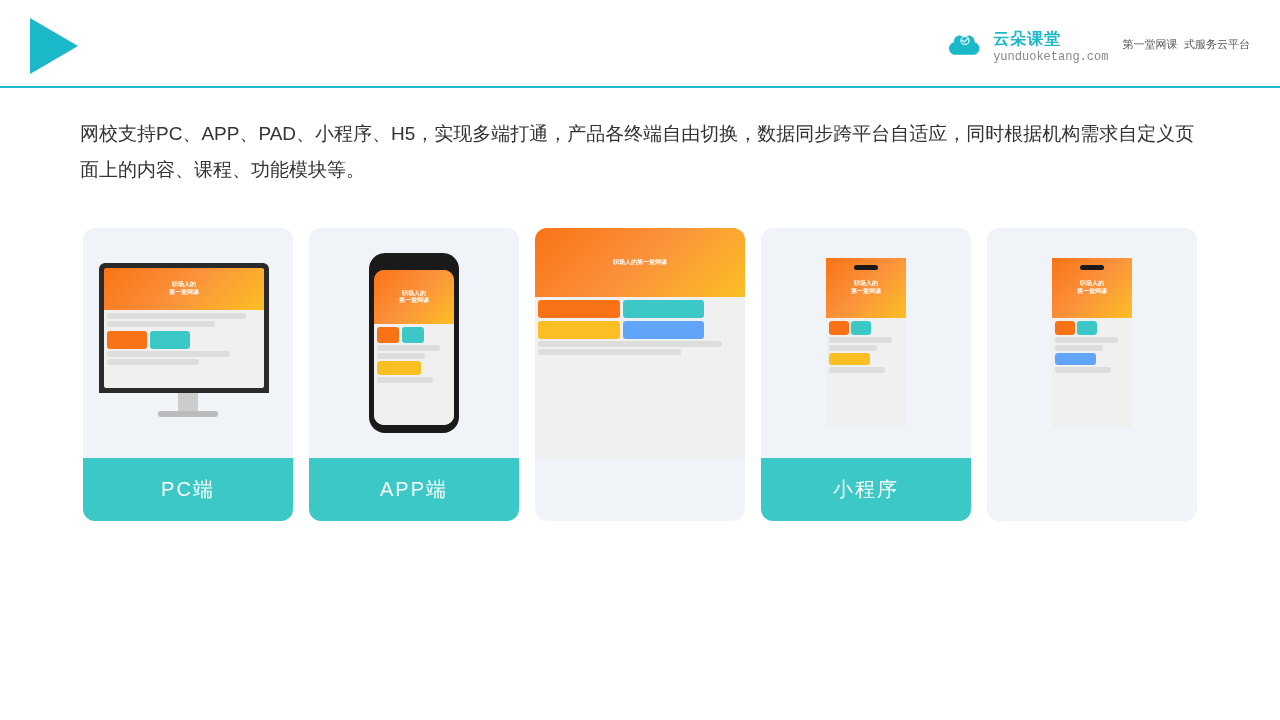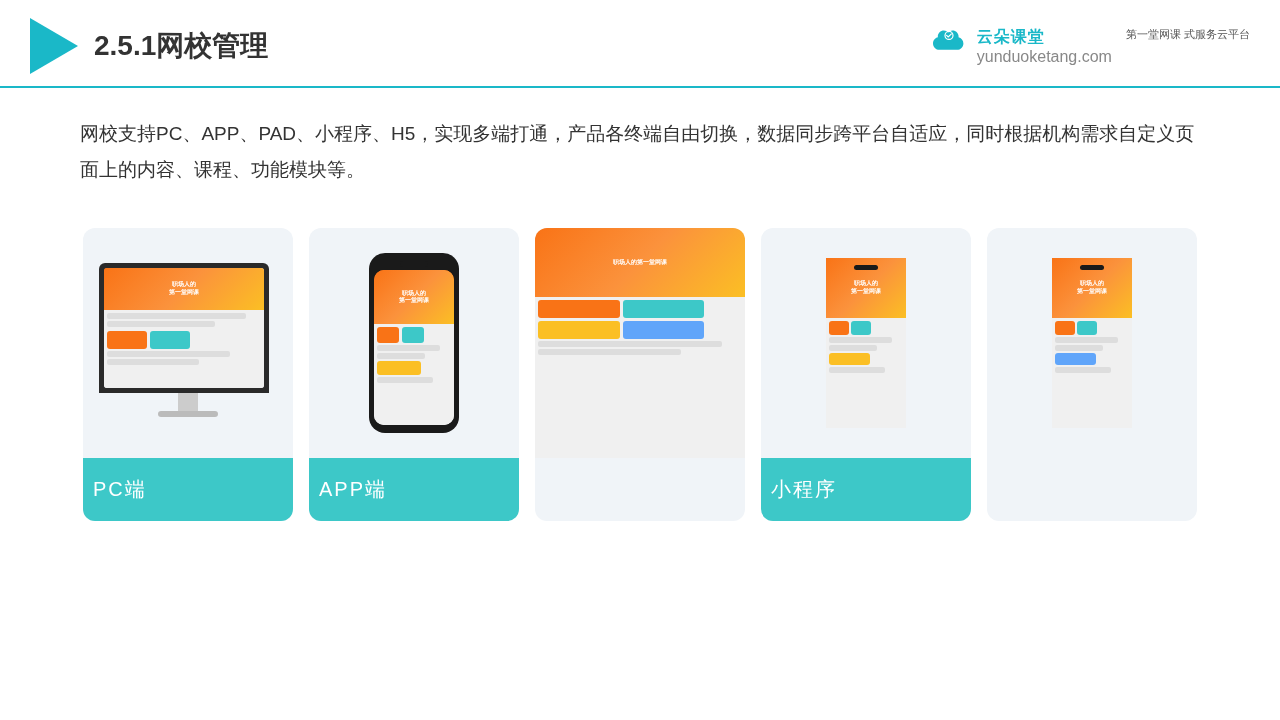--- a/index.html
+++ b/index.html
@@ -31,35 +31,36 @@
       border-bottom: 28px solid transparent;
       border-left: 48px solid #1ab8c8;
     }
     .page-title {
       font-size: 28px;
       font-weight: 600;
       color: #333;
     }
     .header-right {
       display: flex;
-      align-items: flex-start;
+      align-items: center;
       gap: 8px;
+      font-family: Liberation Mono, monospace;
     }
     .cloud-svg {
       width: 40px;
       height: 28px;
     }
     .brand-name {
       font-size: 16px;
       color: #1ab8c8;
       font-weight: 600;
       letter-spacing: 1px;
     }
     .brand-url {
-      font-size: 16px;
+      font-size: 12px;
       color: #888;
     }
     .brand-tagline {
       font-size: 11px;
       color: #555;
       text-align: right;
       line-height: 1.4;
       margin-left: 6px;
     }
 
@@ -94,21 +95,21 @@
       display: flex;
       align-items: center;
       justify-content: center;
       padding: 16px;
       position: relative;
     }
 
     .card-label {
       background: #3dc8c8;
       color: white;
-      text-align: left;
+      text-align: center;
       font-size: 20px;
       font-weight: 500;
       padding: 18px 10px;
       letter-spacing: 2px;
     }
 
     
     
     .pc-monitor {
       position: relative;
@@ -254,21 +255,20 @@
       border-radius: 3px;
       display: inline-block;
     }
   </style>
 </head>
 <body>
 
 <div class="header">
   <div class="header-left">
     <div class="logo-triangle"></div>
-    <h1 class="page-title">2.5.1网校管理</h1>
   </div>
   <div class="header-right">
     <svg class="cloud-svg" viewBox="0 0 50 34" xmlns="http://www.w3.org/2000/svg">
       <path d="M38 28H13C8.6 28 5 24.4 5 20c0-3.8 2.6-7 6.2-7.8C11.1 12.1 11 11.8 11 11.5 11 7.4 14.4 4 18.5 4c2.2 0 4.2 0.9 5.6 2.4C25.3 4.9 27.3 4 29.5 4 33.6 4 37 7.4 37 11.5c0 0.3 0 0.6-0.1 0.9C40.3 13.3 43 16.4 43 20c0 4.4-3.6 8-8 8z" fill="#1ab8c8"></path>
       <circle cx="25" cy="10" r="5" fill="none" stroke="white" stroke-width="1.5"></circle>
       <path d="M22 10 l2 2 l4-4" stroke="white" stroke-width="1.5" fill="none" stroke-linecap="round"></path>
     </svg>
     <div>
       <div class="brand-name">云朵课堂</div>
       <div class="brand-url">yunduoketang.com</div>

